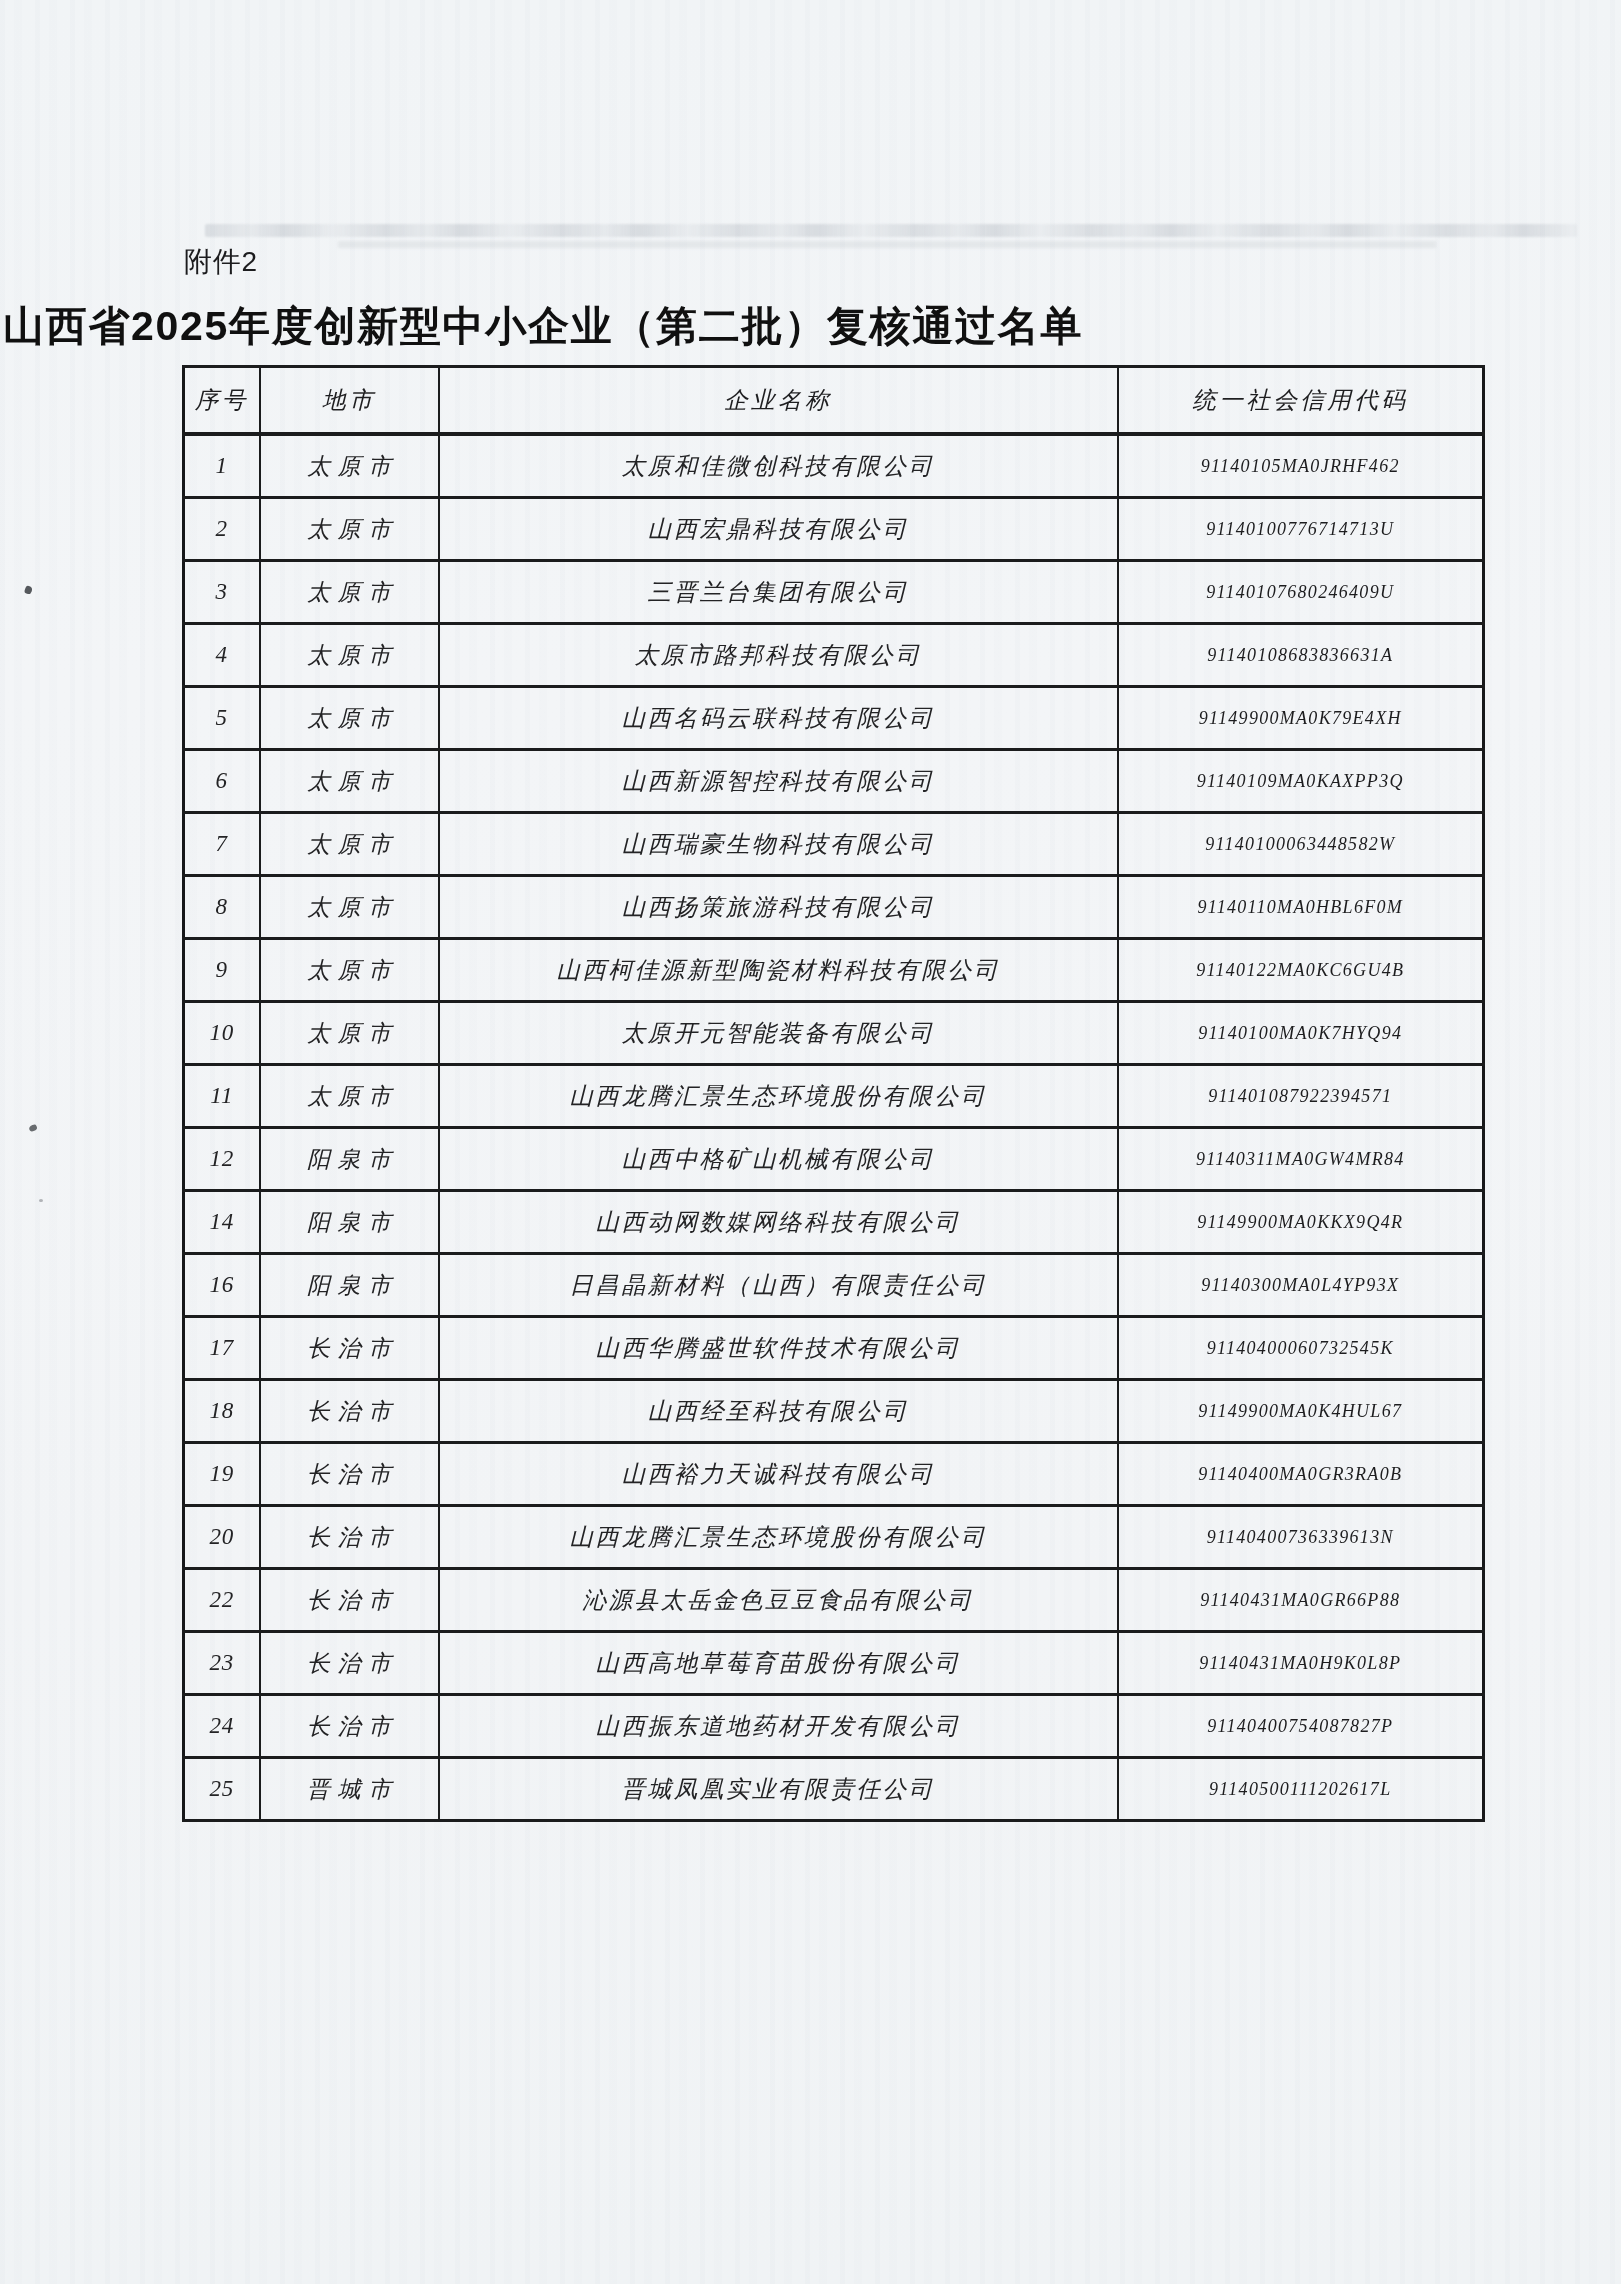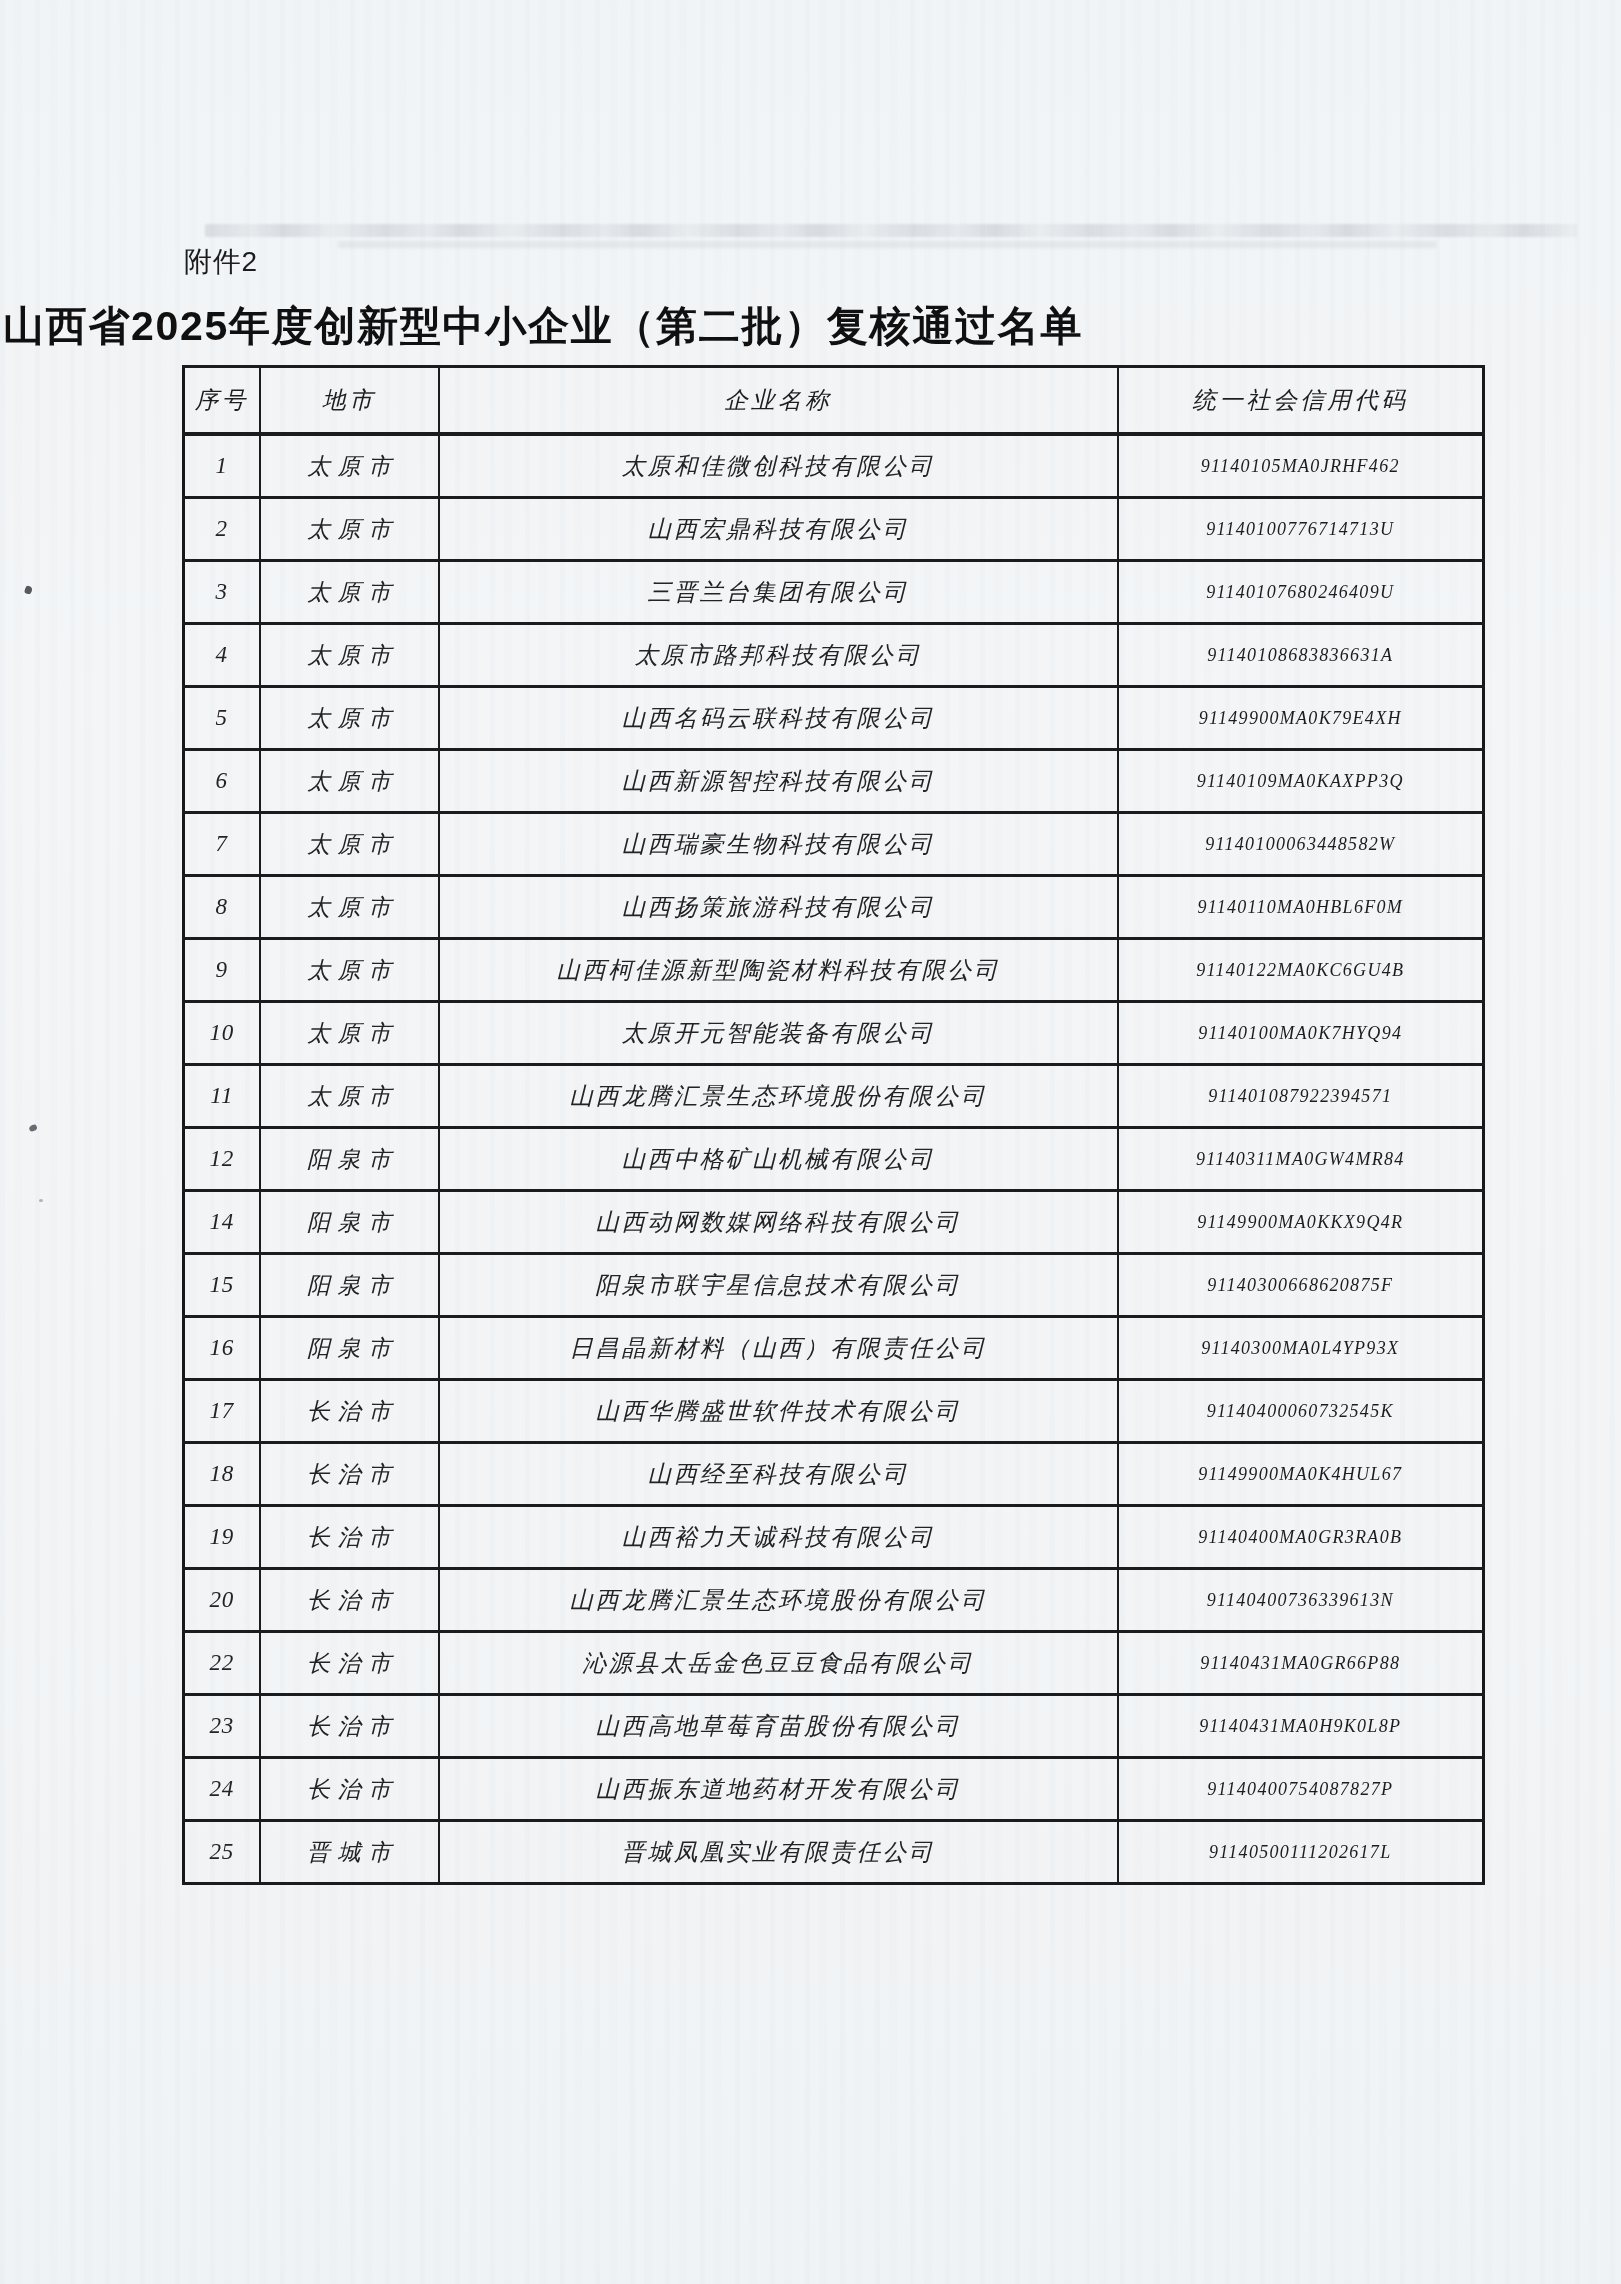--- a/index.html
+++ b/index.html
@@ -259,26 +259,20 @@
     </tr>
 
 
     <tr>
       <td class="cell-no">14</td>
       <td class="cell-city">阳泉市</td>
       <td class="cell-company">山西动网数媒网络科技有限公司</td>
       <td class="cell-code">91149900MA0KKX9Q4R</td>
     </tr>
 
-    <tr>
-      <td class="cell-no">15</td>
-      <td class="cell-city">阳泉市</td>
-      <td class="cell-company">阳泉市联宇星信息技术有限公司</td>
-      <td class="cell-code">91140300668620875F</td>
-    </tr>
 
     <tr>
       <td class="cell-no">16</td>
       <td class="cell-city">阳泉市</td>
       <td class="cell-company">日昌晶新材料（山西）有限责任公司</td>
       <td class="cell-code">91140300MA0L4YP93X</td>
     </tr>
 
     <tr>
       <td class="cell-no">17</td>

